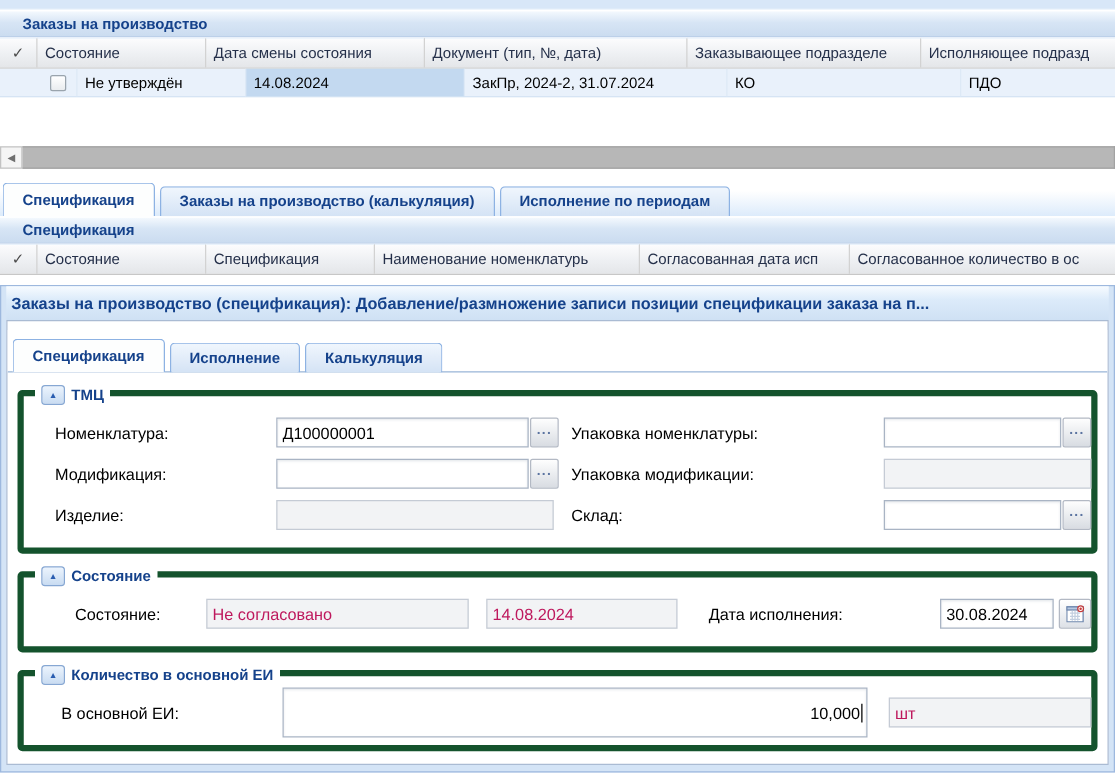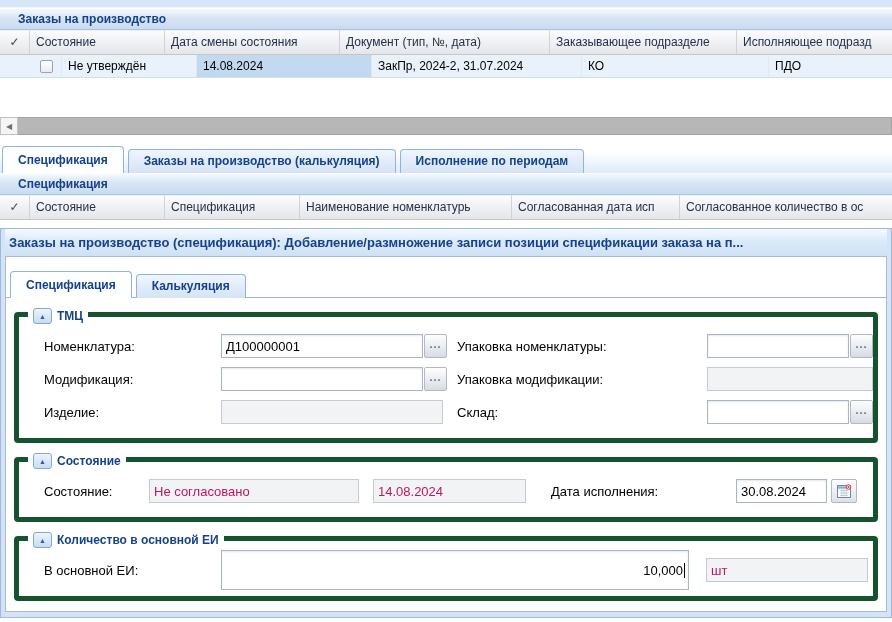--- a/index.html
+++ b/index.html
@@ -59,21 +59,21 @@
   .dialog-body { background:#fff; border:1px solid #aabbd3; height:356px; overflow:hidden; padding-top:7px; }
 
   
   .fset { position:relative; border:5px solid #14532d; border-radius:4px; margin:14px 8px 0; padding:10px 0 6px; }
   .fs-legend { position:absolute; top:-9px; left:9px; background:#fff; padding:0 5px; display:flex; align-items:center; gap:5px; }
   .fs-title { color:#15428b; font-weight:bold; font-size:12px; white-space:nowrap; }
   .collapse-btn { width:19px; height:16px; border:1px solid #86a7d3; border-radius:3px;
                   background:linear-gradient(#ecf4fd,#c9dcf2); color:#2a5db0; font-size:7px;
                   display:flex; align-items:center; justify-content:center; }
 
-  .frow { display:flex; align-items:center; margin:6px 0 7px 25px; height:26px; }
+  .frow { display:flex; align-items:center; margin:6px 0 7px 25px; height:26px;justify-content:flex-end; }
   .flabel { font-size:13px; color:#000; white-space:nowrap; }
   .l-tmc1 { width:177px; flex:none; }
   .l-tmc2 { width:250px; flex:none; margin-left:10px; }
   input.txt { height:24px; border:1px solid #a9b4c4; padding:0 4px; font:13px "Liberation Sans",sans-serif;
               box-shadow:inset 0 1px 2px rgba(30,60,90,.12); background:#fff; color:#000; }
   input.dis { background:#f2f3f5; border-color:#c5cbd5; box-shadow:none; color:#be185d; }
   .trig { width:23px; height:24px; flex:none; margin-left:1px; border:1px solid #b3b9c4; border-radius:2px;
           background:linear-gradient(#fefefe,#d8dce2); color:#5a73a0; font-weight:bold; font-size:11px;
           letter-spacing:1px; line-height:1; display:flex; align-items:flex-end; justify-content:center; padding-bottom:7px; }
   .calbtn { width:26px; height:24px; flex:none; margin-left:4px; border:1px solid #b3b9c4; border-radius:2px;
@@ -147,20 +147,21 @@
   </div>
 
   <div class="gap8"></div>
 
   <div class="dialog">
     <div class="dialog-title">Заказы на производство (спецификация): Добавление/размножение записи позиции спецификации заказа на п...</div>
     <div class="dialog-body">
 
       <div class="tabbar dlg-tabbar">
         <div class="tab active">Спецификация</div>
+        <div class="tab">Исполнение</div>
         <div class="tab">Калькуляция</div>
       </div>
 
       <div class="fset">
         <div class="fs-legend">
           <span class="collapse-btn">
               <span>▲</span>
             </span>
           <span class="fs-title">ТМЦ</span>
         </div>

